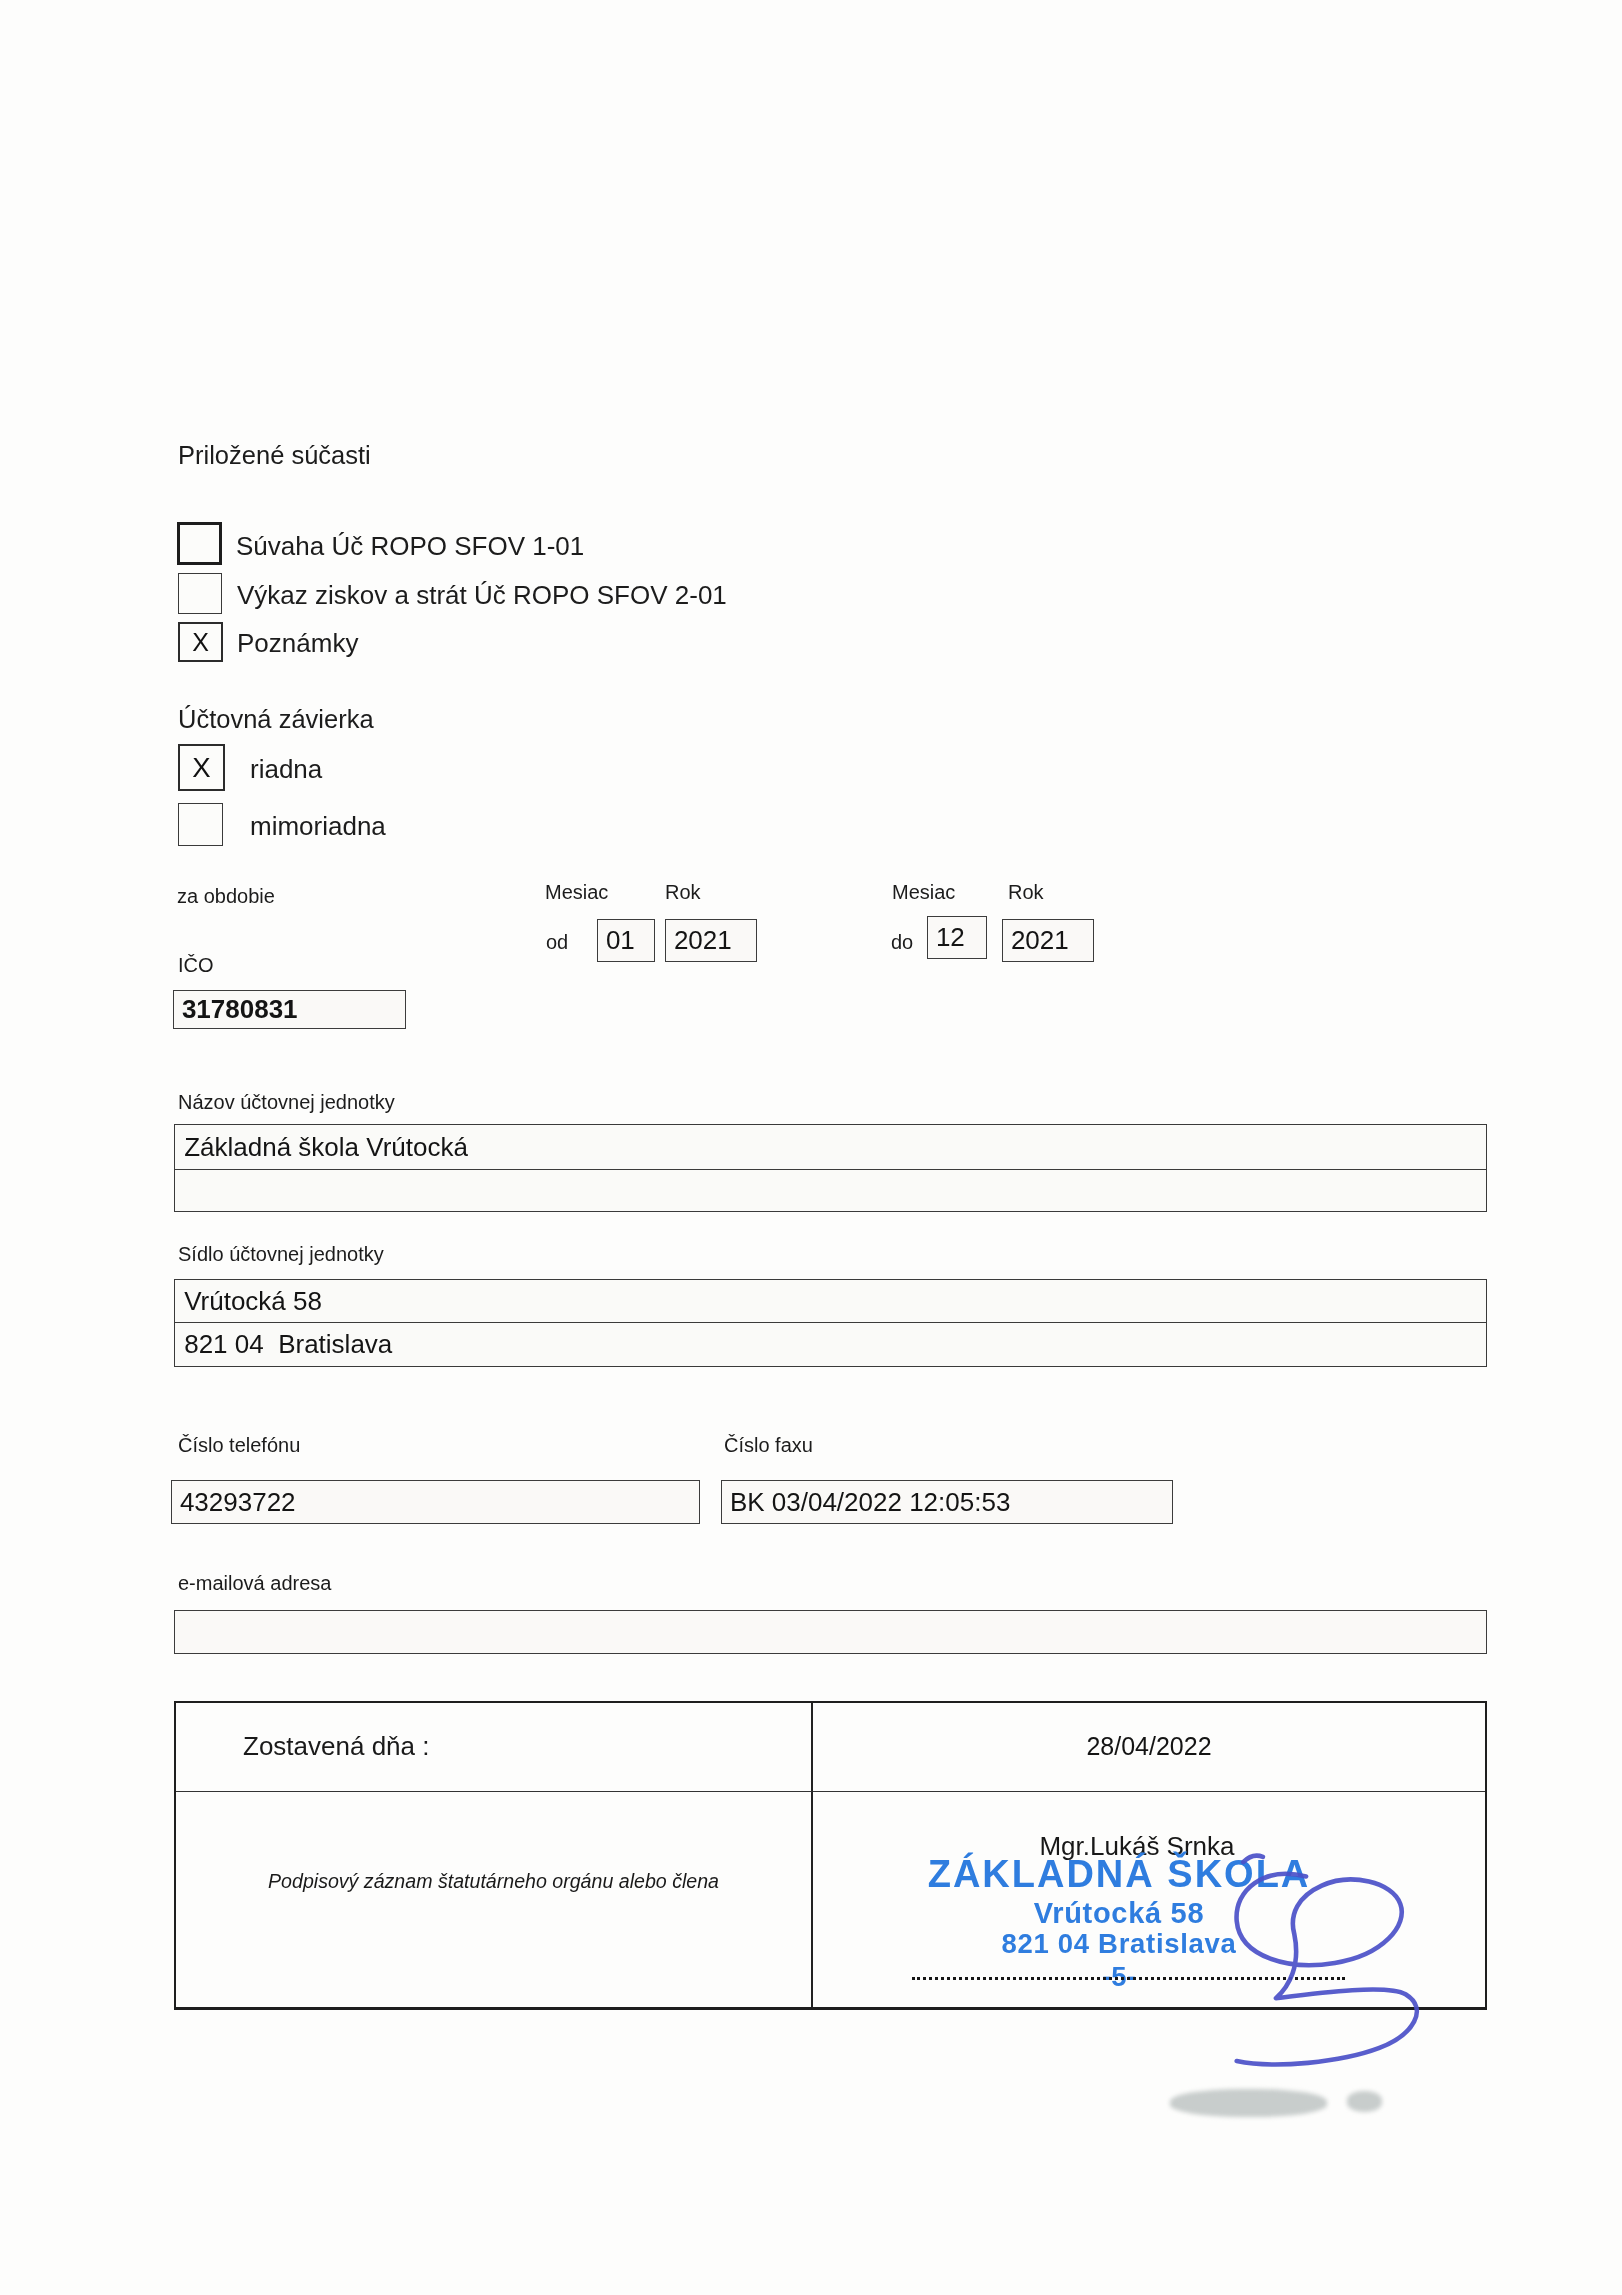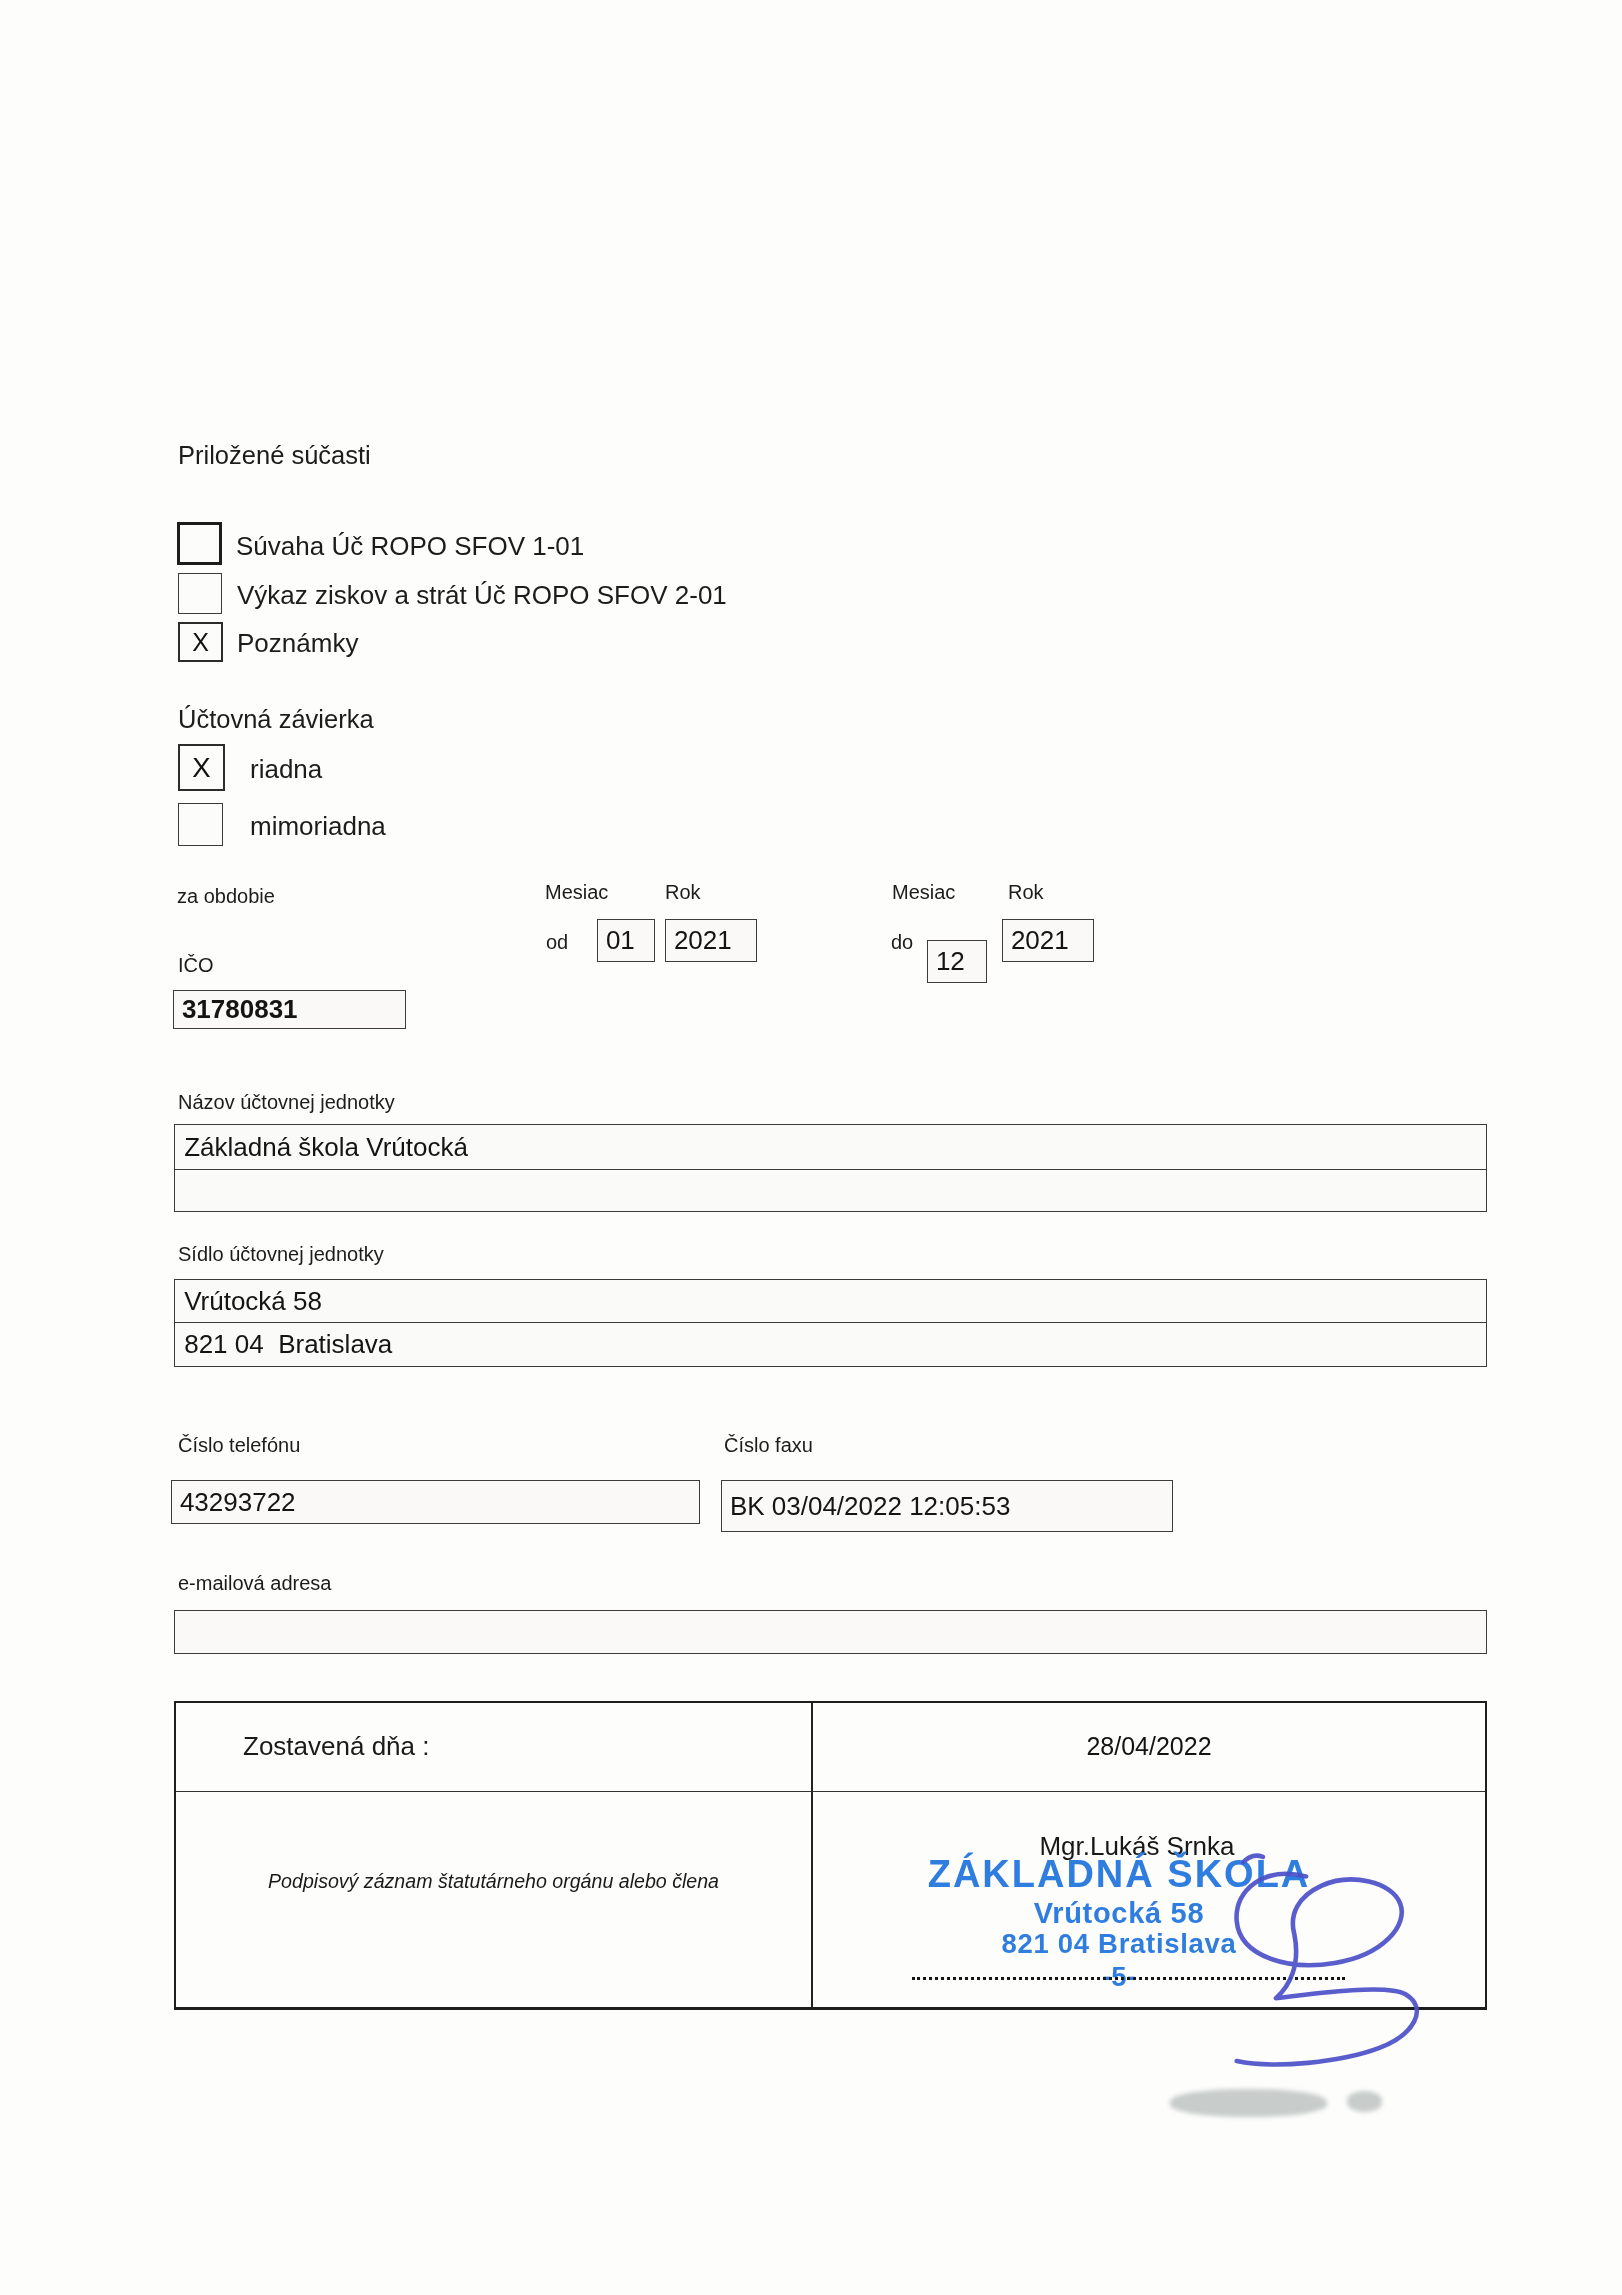--- a/index.html
+++ b/index.html
@@ -125,21 +125,21 @@
 
   <div class="abs plainlabel" style="left:546px;top:931px;">od</div>
   <div class="fbox" style="left:597px;top:919px;width:58px;height:43px;">
     <span>01</span>
   </div>
   <div class="fbox" style="left:665px;top:919px;width:92px;height:43px;">
     <span>2021</span>
   </div>
 
   <div class="abs plainlabel" style="left:891px;top:931px;">do</div>
-  <div class="fbox" style="left:927px;top:940px;width:60px;height:43px;">
+  <div class="fbox" style="left:927px;top:916px;width:60px;height:43px;">
     <span>12</span>
   </div>
   <div class="fbox" style="left:1002px;top:919px;width:92px;height:43px;">
     <span>2021</span>
   </div>
 
   <div class="abs plainlabel" style="left:178px;top:954px;">IČO</div>
   <div class="fbox" style="left:173px;top:990px;width:233px;height:39px;font-weight:bold;">
     <span>31780831</span>
   </div>
@@ -154,21 +154,21 @@
   <div class="wbox" style="top:1279px;">
     <div class="wrow" style="height:42px;">Vrútocká 58</div>
     <div class="wrow" style="height:43px;">821 04  Bratislava</div>
   </div>
 
   <div class="abs plainlabel" style="left:178px;top:1434px;">Číslo telefónu</div>
   <div class="abs plainlabel" style="left:724px;top:1434px;">Číslo faxu</div>
   <div class="fbox" style="left:171px;top:1480px;width:529px;height:44px;">
     <span>43293722</span>
   </div>
-  <div class="fbox" style="left:721px;top:1480px;width:452px;height:52px;">
+  <div class="fbox" style="left:721px;top:1480px;width:452px;height:44px;">
     <span>BK 03/04/2022 12:05:53</span>
   </div>
 
   <div class="abs plainlabel" style="left:178px;top:1572px;">e-mailová adresa</div>
   <div class="fbox" style="left:174px;top:1610px;width:1313px;height:44px;">
     <span></span>
   </div>
 
   <div class="abs sigtable">
     <div class="tcell tc-tl">

